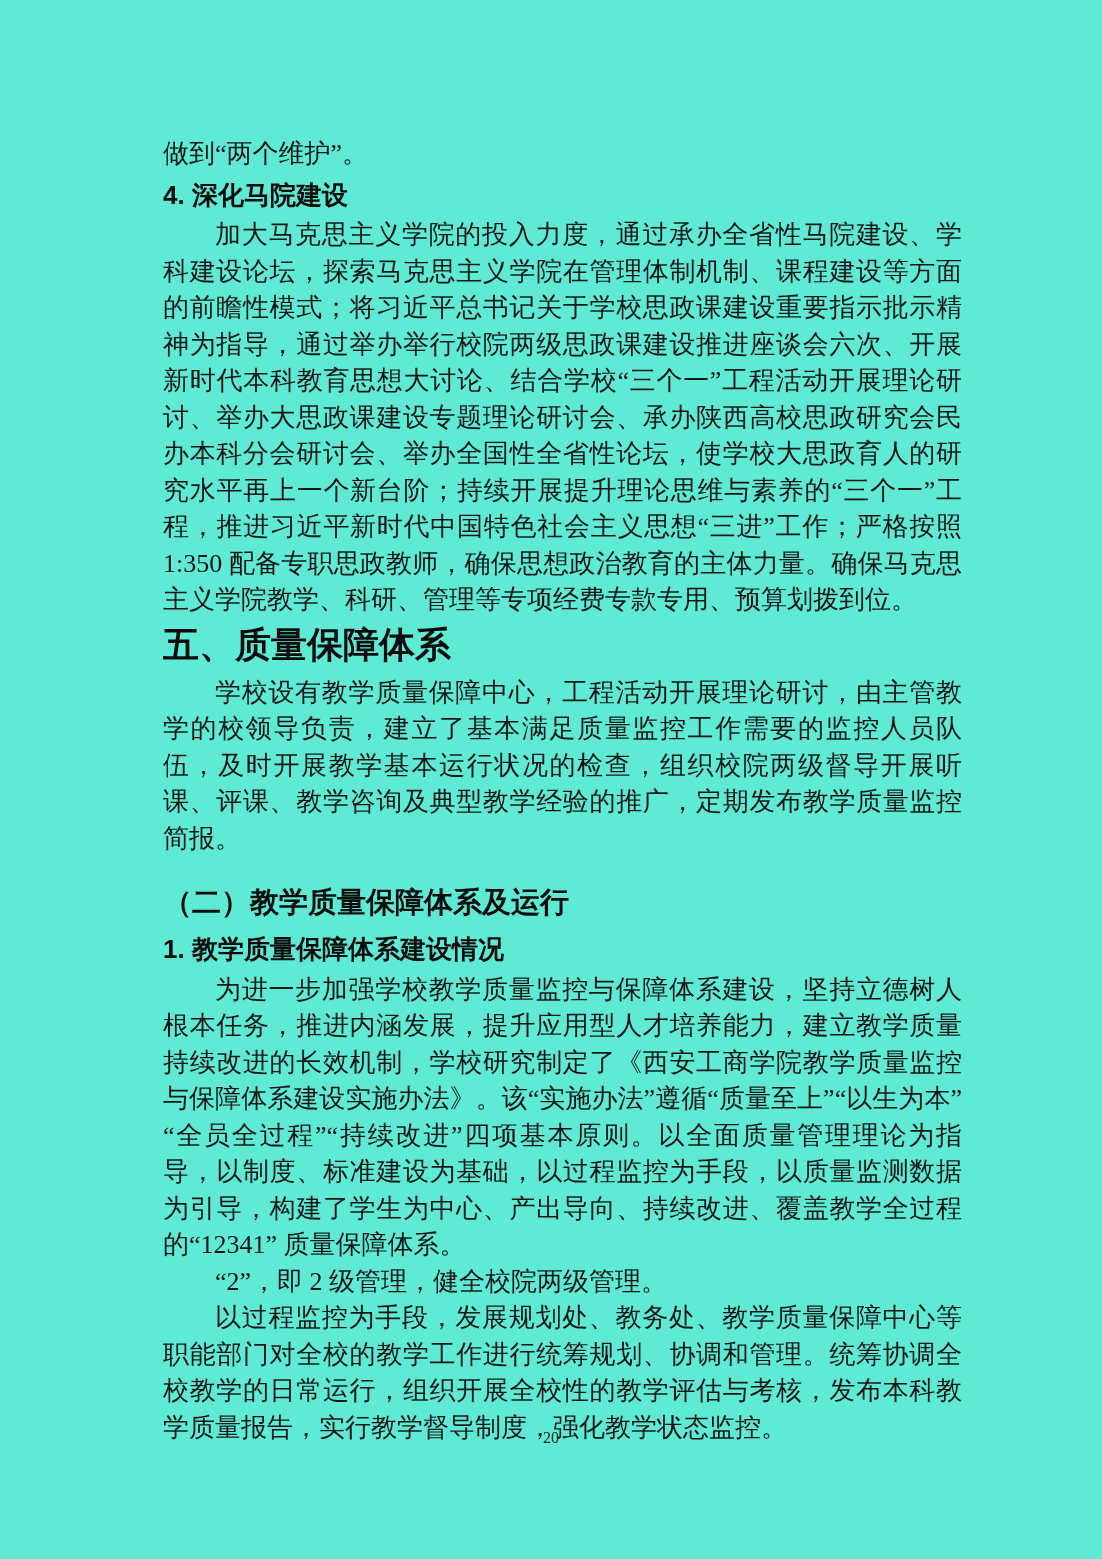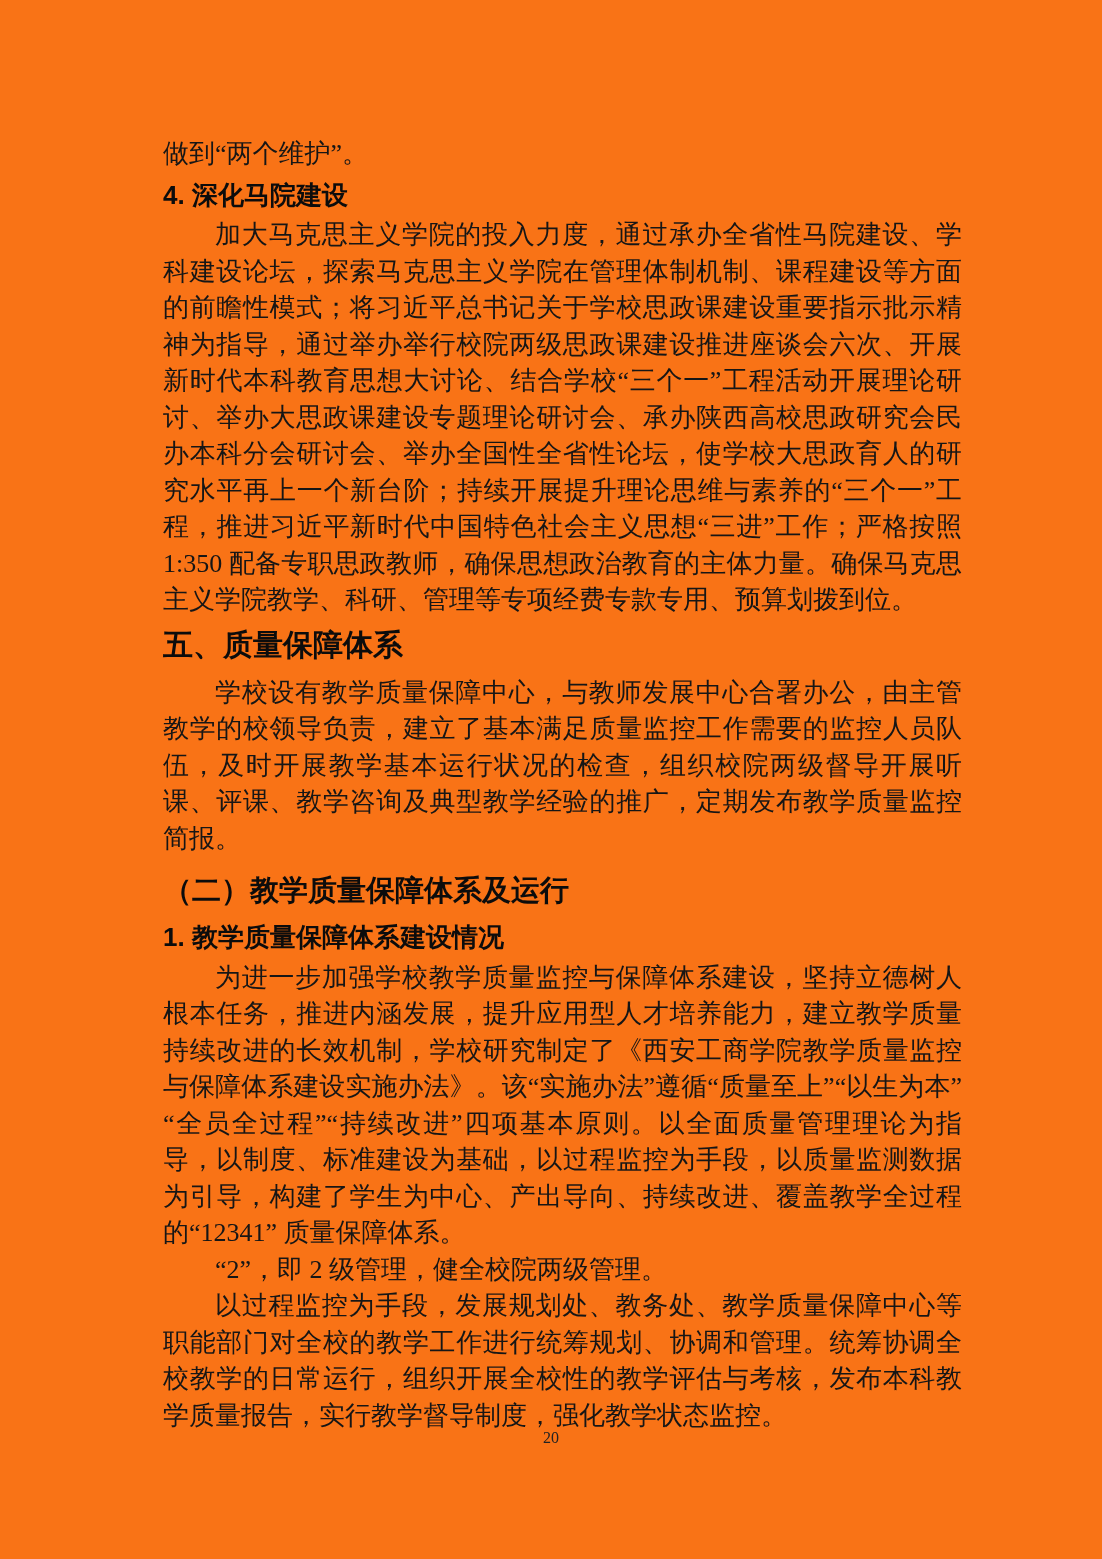--- a/index.html
+++ b/index.html
@@ -4,21 +4,21 @@
 <style>
   html, body {
     margin: 0;
     padding: 0;
     background: #ffffff;
   }
   .page {
     position: relative;
     width: 1102px;
     height: 1559px;
-    background: #f97316;
+    background: #5eead4;
     color: #151515;
     overflow: hidden;
   }
   .content {
     position: absolute;
     left: 163px;
     top: 136px;
     width: 799px;
   }
   p.body {
@@ -30,35 +30,35 @@
     text-indent: 2em;
     color: #161616;
     word-break: break-all;
   }
   p.body.cont {
     text-indent: 0;
   }
   h1.chapter {
     font-family: "Liberation Sans", "DejaVu Sans", sans-serif;
     font-weight: 700;
-    font-size: 30px;
+    font-size: 36px;
     line-height: 44px;
     margin: 4px 0 8px 0;
     color: #0c0c0c;
   }
   h2.section {
     font-family: "Liberation Sans", "DejaVu Sans", sans-serif;
     font-weight: 700;
     font-size: 29px;
     line-height: 42px;
     margin: 4px 0 8px 0;
     color: #0c0c0c;
   }
   h2.section.later {
-    margin-top: 12px;
+    margin-top: 24px;
   }
   h3.numbered {
     font-family: "Liberation Sans", "DejaVu Sans", sans-serif;
     font-weight: 700;
     font-size: 26px;
     line-height: 36.5px;
     margin: 4px 0 4px 0;
     color: #0c0c0c;
   }
   .page-number {
@@ -75,21 +75,21 @@
 </style>
 </head>
 <body>
 
 <div class="page">
   <div class="content">
     <p class="body cont">做到“两个维护”。</p>
     <h3 class="numbered">4. 深化马院建设</h3>
     <p class="body">加大马克思主义学院的投入力度，通过承办全省性马院建设、学科建设论坛，探索马克思主义学院在管理体制机制、课程建设等方面的前瞻性模式；将习近平总书记关于学校思政课建设重要指示批示精神为指导，通过举办举行校院两级思政课建设推进座谈会六次、开展新时代本科教育思想大讨论、结合学校“三个一”工程活动开展理论研讨、举办大思政课建设专题理论研讨会、承办陕西高校思政研究会民办本科分会研讨会、举办全国性全省性论坛，使学校大思政育人的研究水平再上一个新台阶；持续开展提升理论思维与素养的“三个一”工程，推进习近平新时代中国特色社会主义思想“三进”工作；严格按照 1:350 配备专职思政教师，确保思想政治教育的主体力量。确保马克思主义学院教学、科研、管理等专项经费专款专用、预算划拨到位。</p>
     <h1 class="chapter">五、质量保障体系</h1>
-    <p class="body">学校设有教学质量保障中心，与教师发展中心合署办公，由主管教学的校领导负责，建立了基本满足质量监控工作需要的监控人员队伍，及时开展教学基本运行状况的检查，组织校院两级督导开展听课、评课、教学咨询及典型教学经验的推广，定期发布教学质量监控简报。</p>
+    <p class="body">学校设有教学质量保障中心，工程活动开展理论研讨，由主管教学的校领导负责，建立了基本满足质量监控工作需要的监控人员队伍，及时开展教学基本运行状况的检查，组织校院两级督导开展听课、评课、教学咨询及典型教学经验的推广，定期发布教学质量监控简报。</p>
     <h2 class="section later">（二）教学质量保障体系及运行</h2>
     <h3 class="numbered">1. 教学质量保障体系建设情况</h3>
     <p class="body">为进一步加强学校教学质量监控与保障体系建设，坚持立德树人根本任务，推进内涵发展，提升应用型人才培养能力，建立教学质量持续改进的长效机制，学校研究制定了《西安工商学院教学质量监控与保障体系建设实施办法》。该“实施办法”遵循“质量至上”“以生为本”“全员全过程”“持续改进”四项基本原则。以全面质量管理理论为指导，以制度、标准建设为基础，以过程监控为手段，以质量监测数据为引导，构建了学生为中心、产出导向、持续改进、覆盖教学全过程的“12341” 质量保障体系。</p>
     <p class="body">“2”，即 2 级管理，健全校院两级管理。</p>
     <p class="body">以过程监控为手段，发展规划处、教务处、教学质量保障中心等职能部门对全校的教学工作进行统筹规划、协调和管理。统筹协调全校教学的日常运行，组织开展全校性的教学评估与考核，发布本科教学质量报告，实行教学督导制度，强化教学状态监控。</p>
   </div>
   <div class="page-number">20</div>
 </div>
 
 </body></html>

